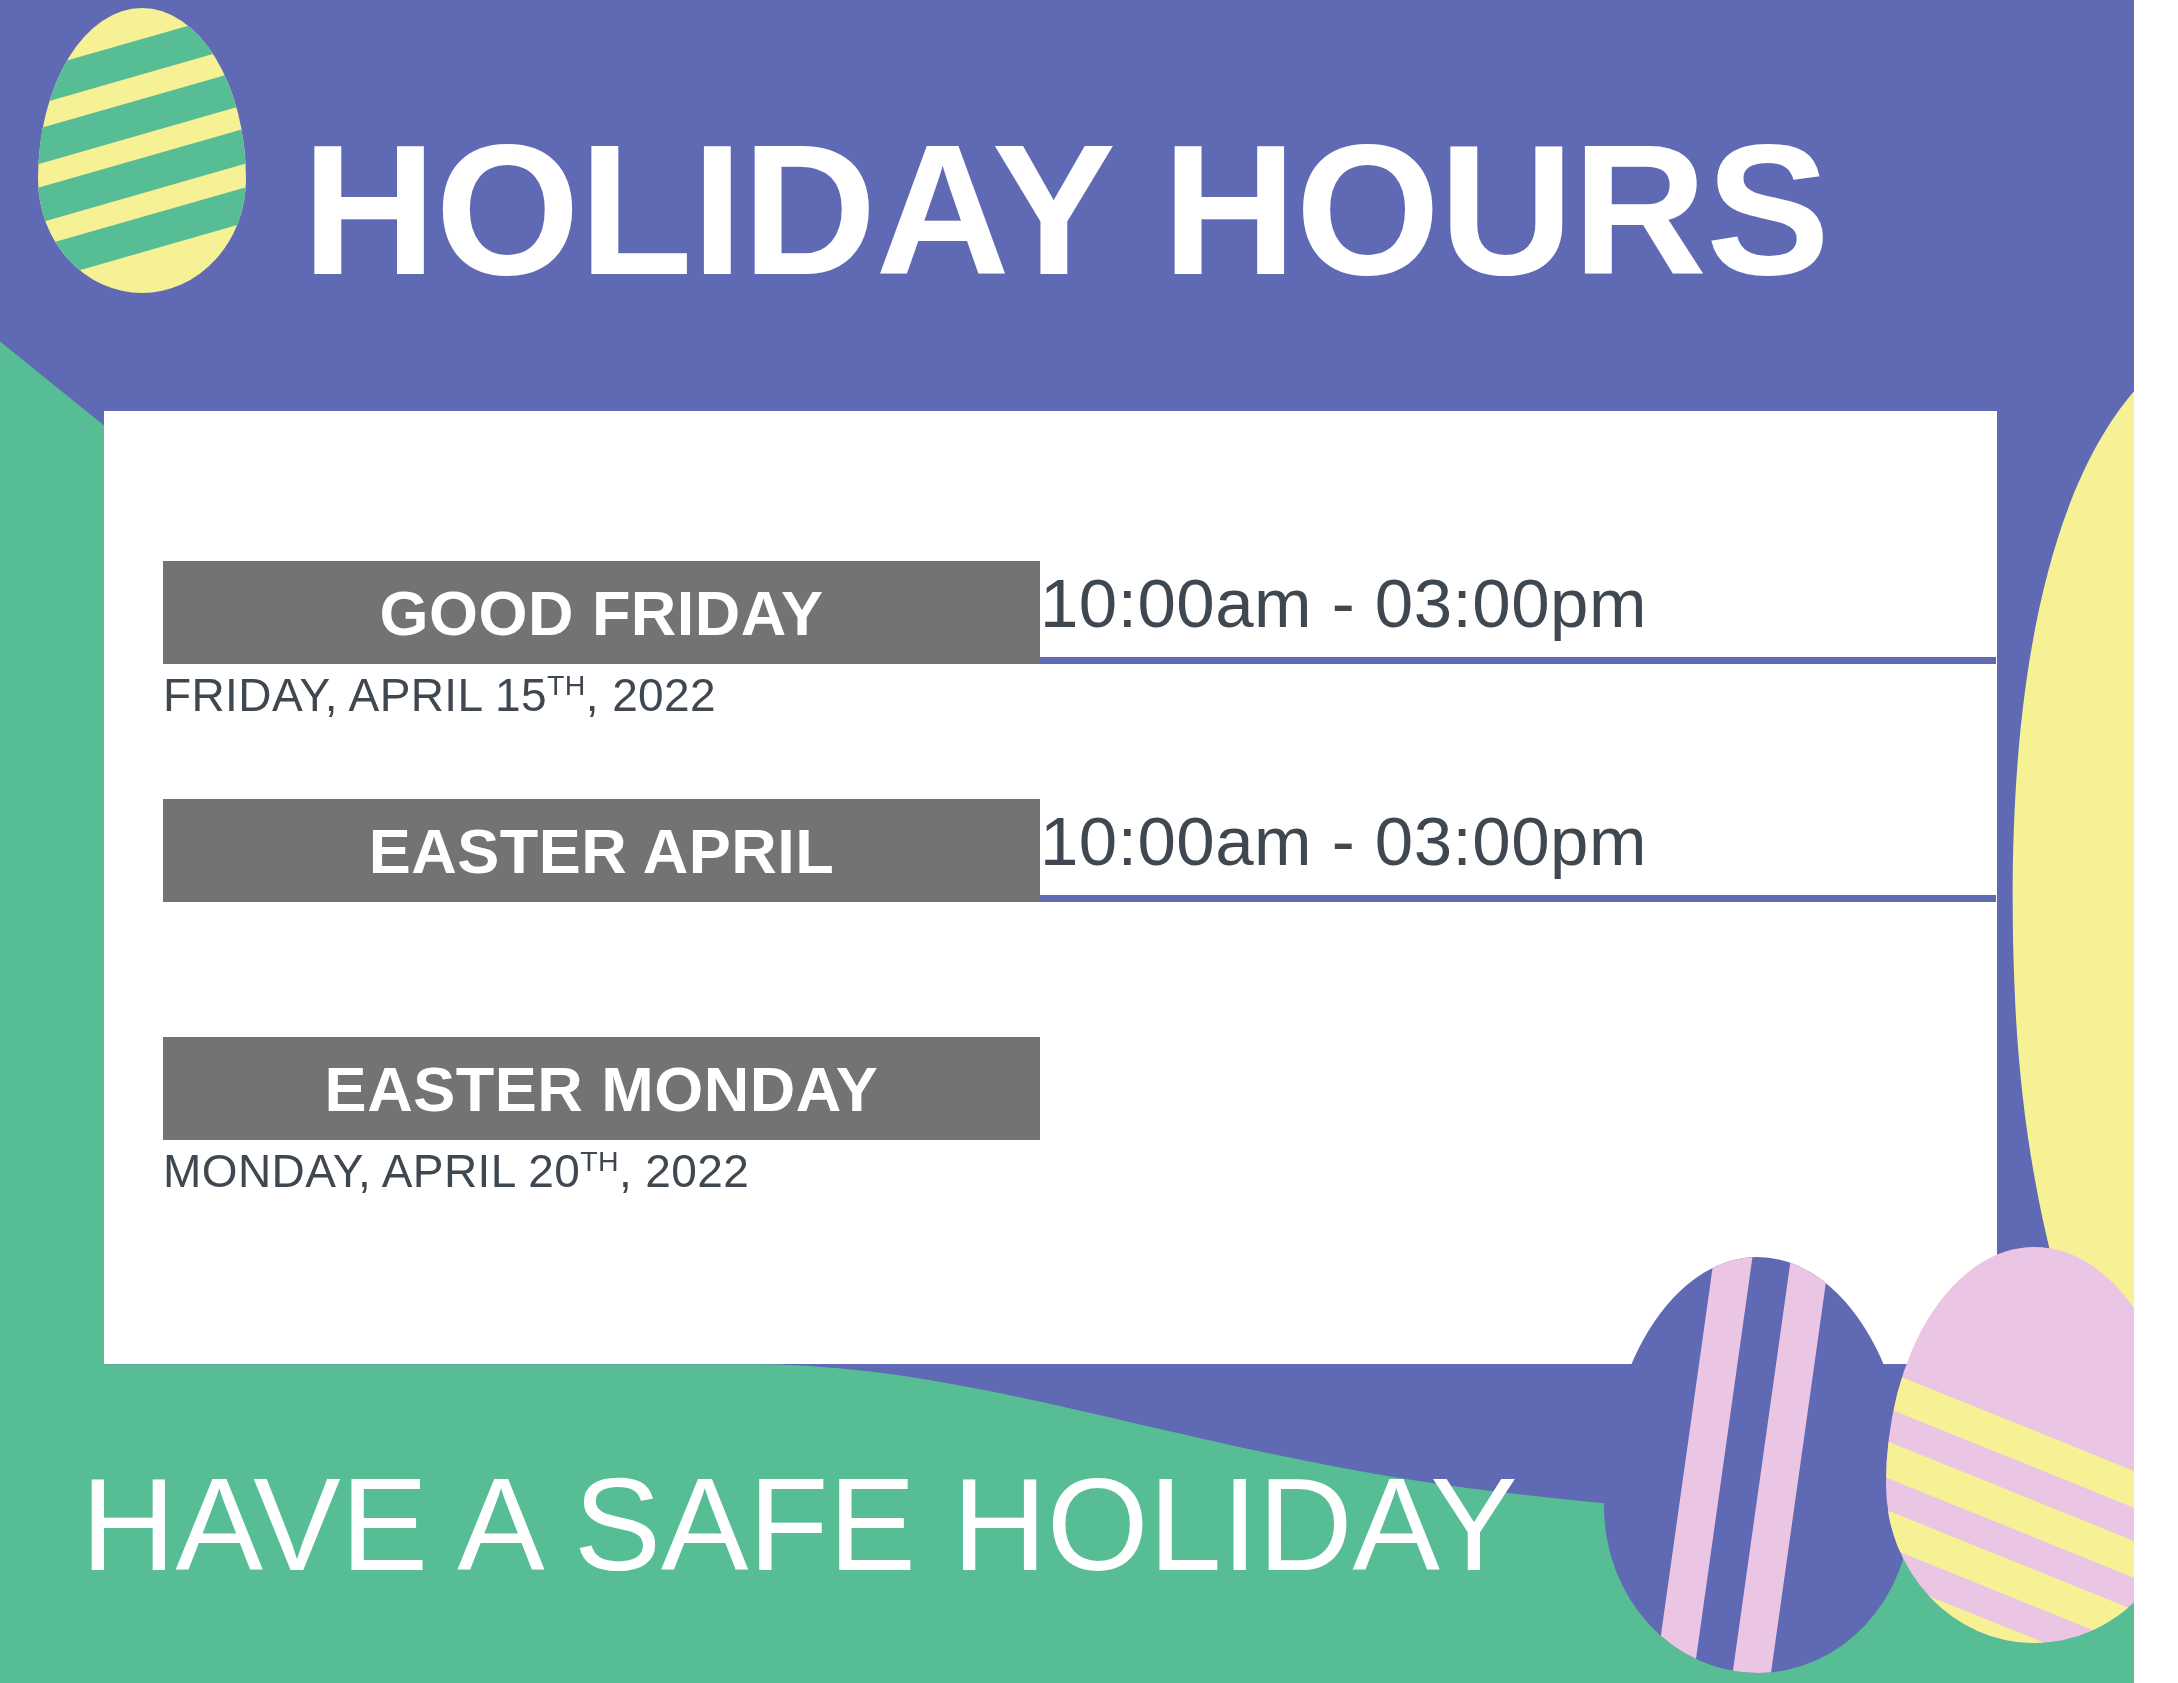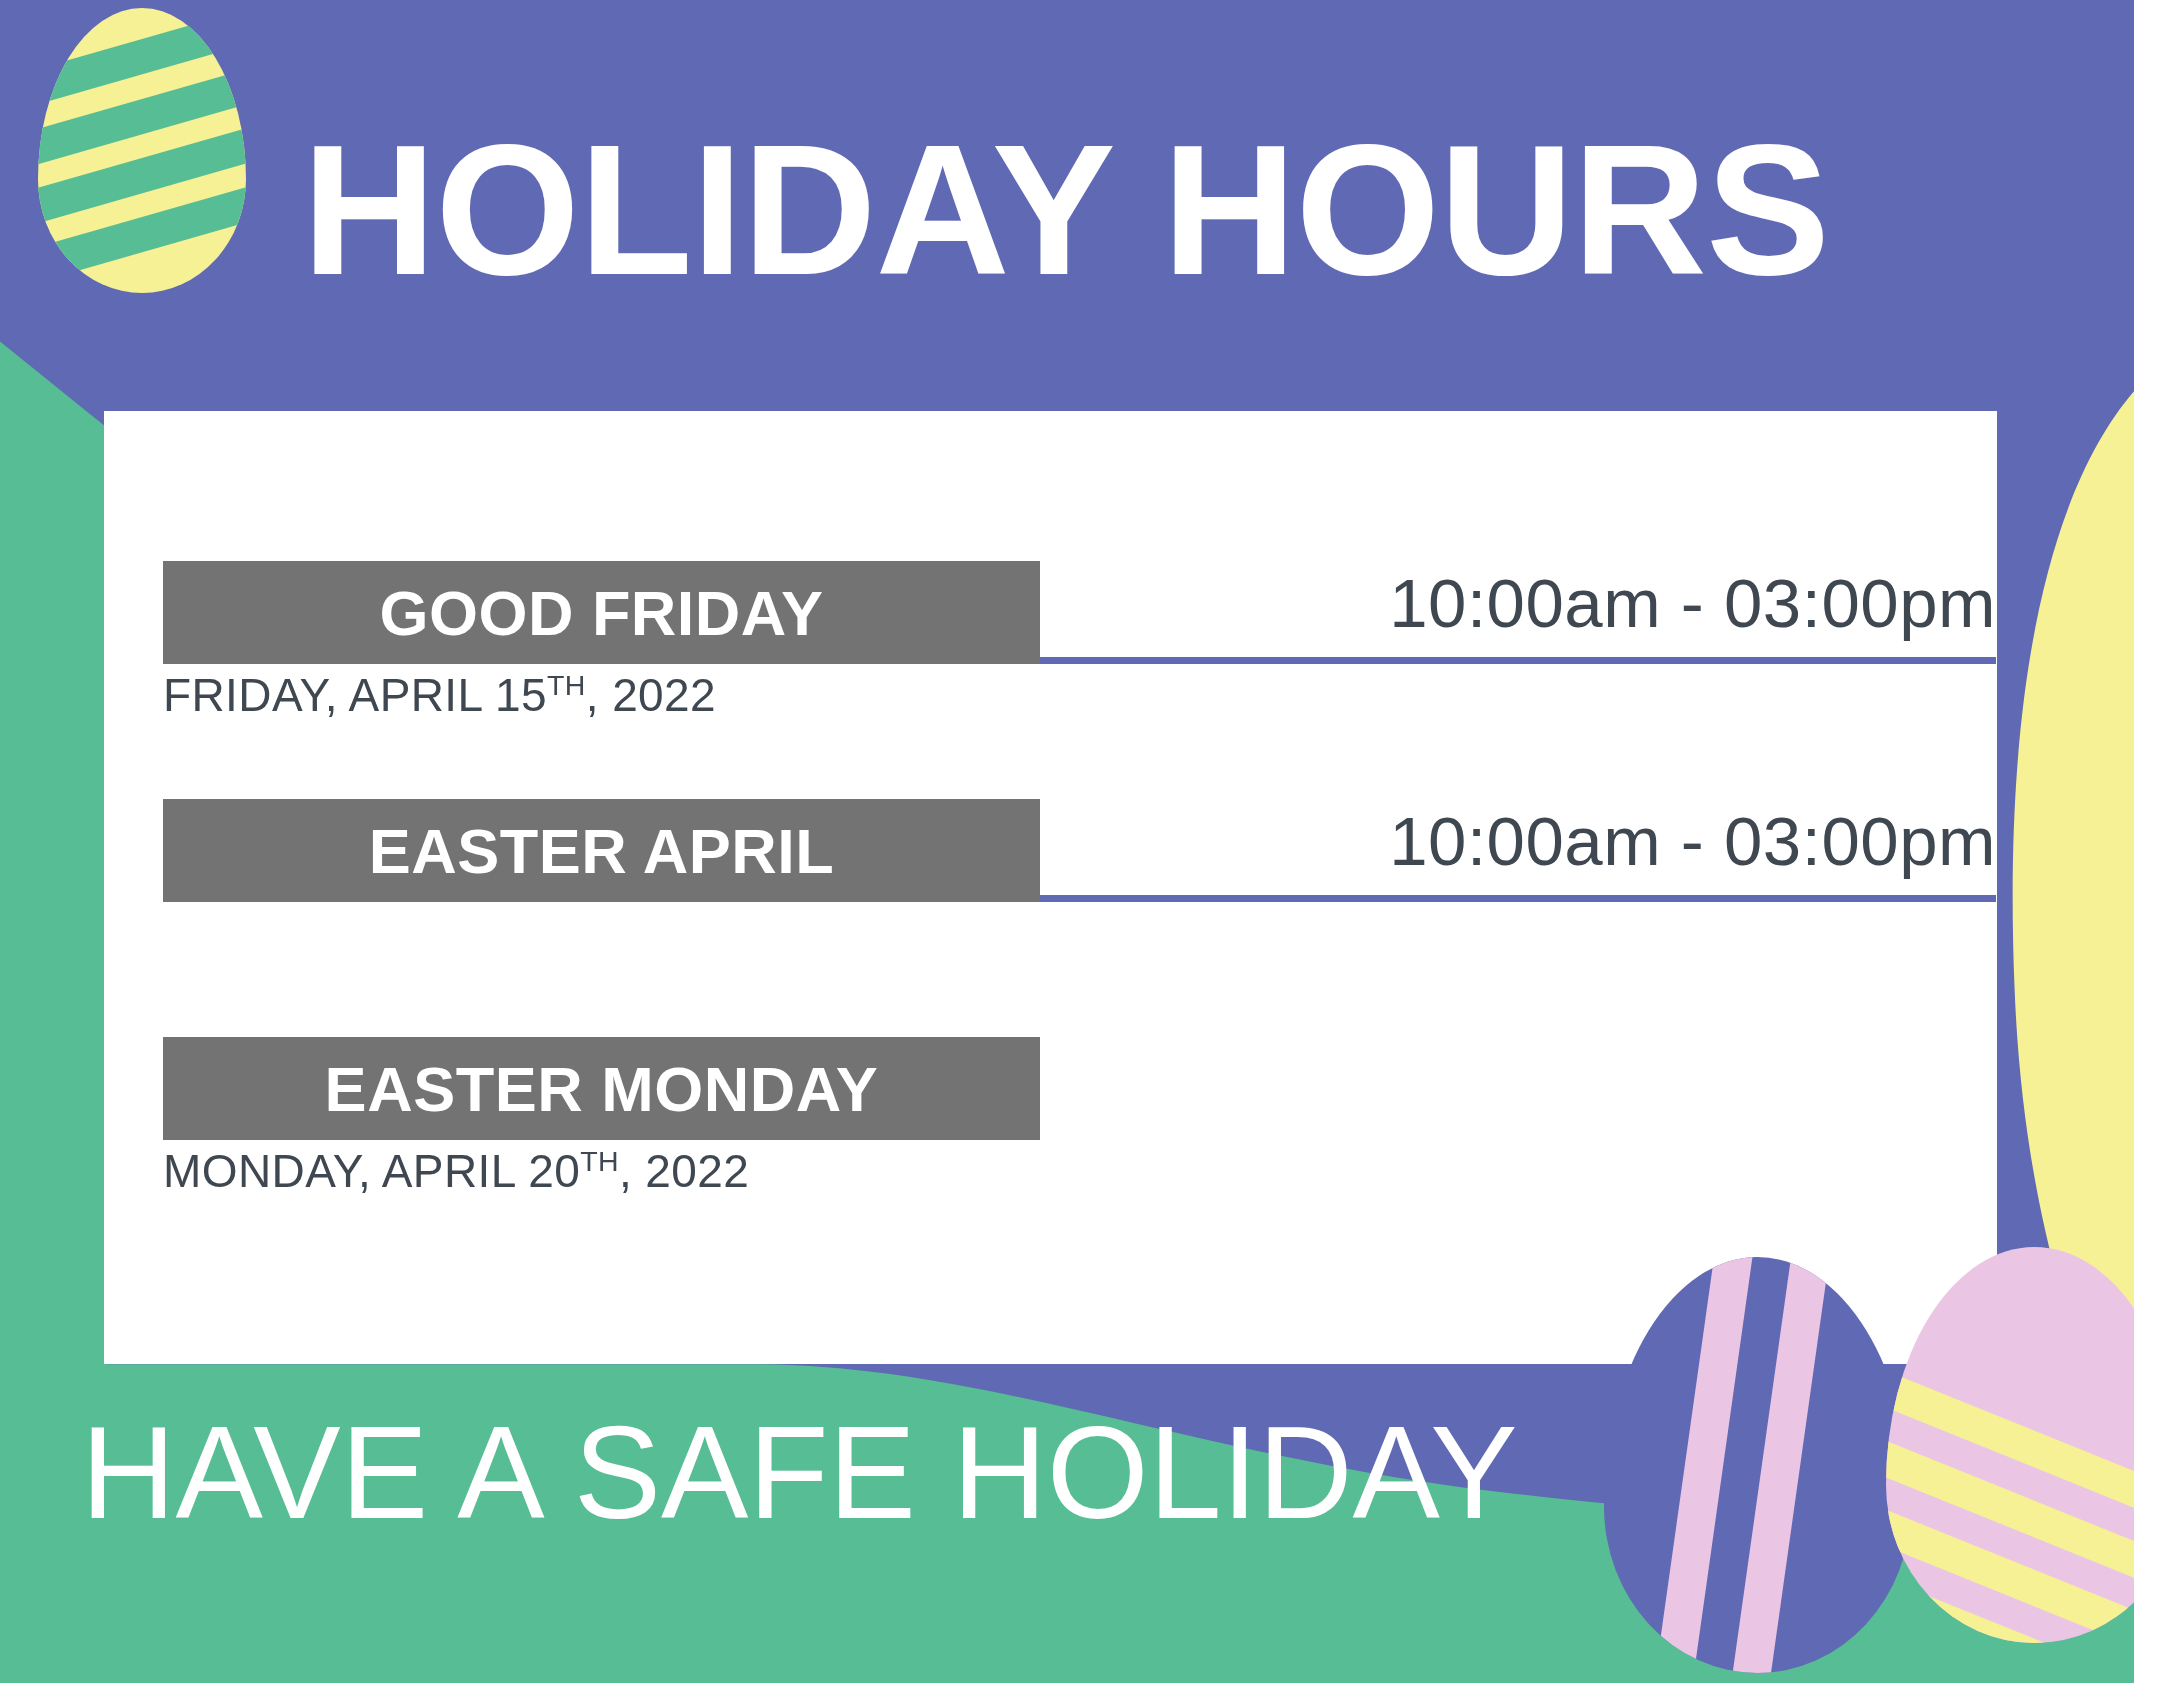--- a/index.html
+++ b/index.html
@@ -134,21 +134,21 @@
 
   .time-cell {
     position: absolute;
     left: 877px;
     top: 0;
     width: 956px;
     height: 103px;
     border-bottom: 7px solid #6069B3;
     display: flex;
     align-items: center;
-    justify-content: flex-end;
+    justify-content: flex-start;
     box-sizing: border-box;
   }
   .time-text {
     color: #3F4750;
     font-size: 69px;
     font-weight: 400;
     letter-spacing: 0.5px;
     white-space: nowrap;
     position: relative;
     top: -6px;
@@ -174,21 +174,21 @@
 
   
   #footer-wave {
     position: absolute;
     left: 0; top: 0; width: 2178px; height: 1683px;
   }
 
   #footer-text {
     position: absolute;
     left: 81px;
-    top: 1397px;
+    top: 1449px;
     color: #FFFFFF;
     font-size: 131px;
     font-weight: 400;
     letter-spacing: 0px;
     white-space: nowrap;
   }
 </style>
 </head>
 <body>
 

